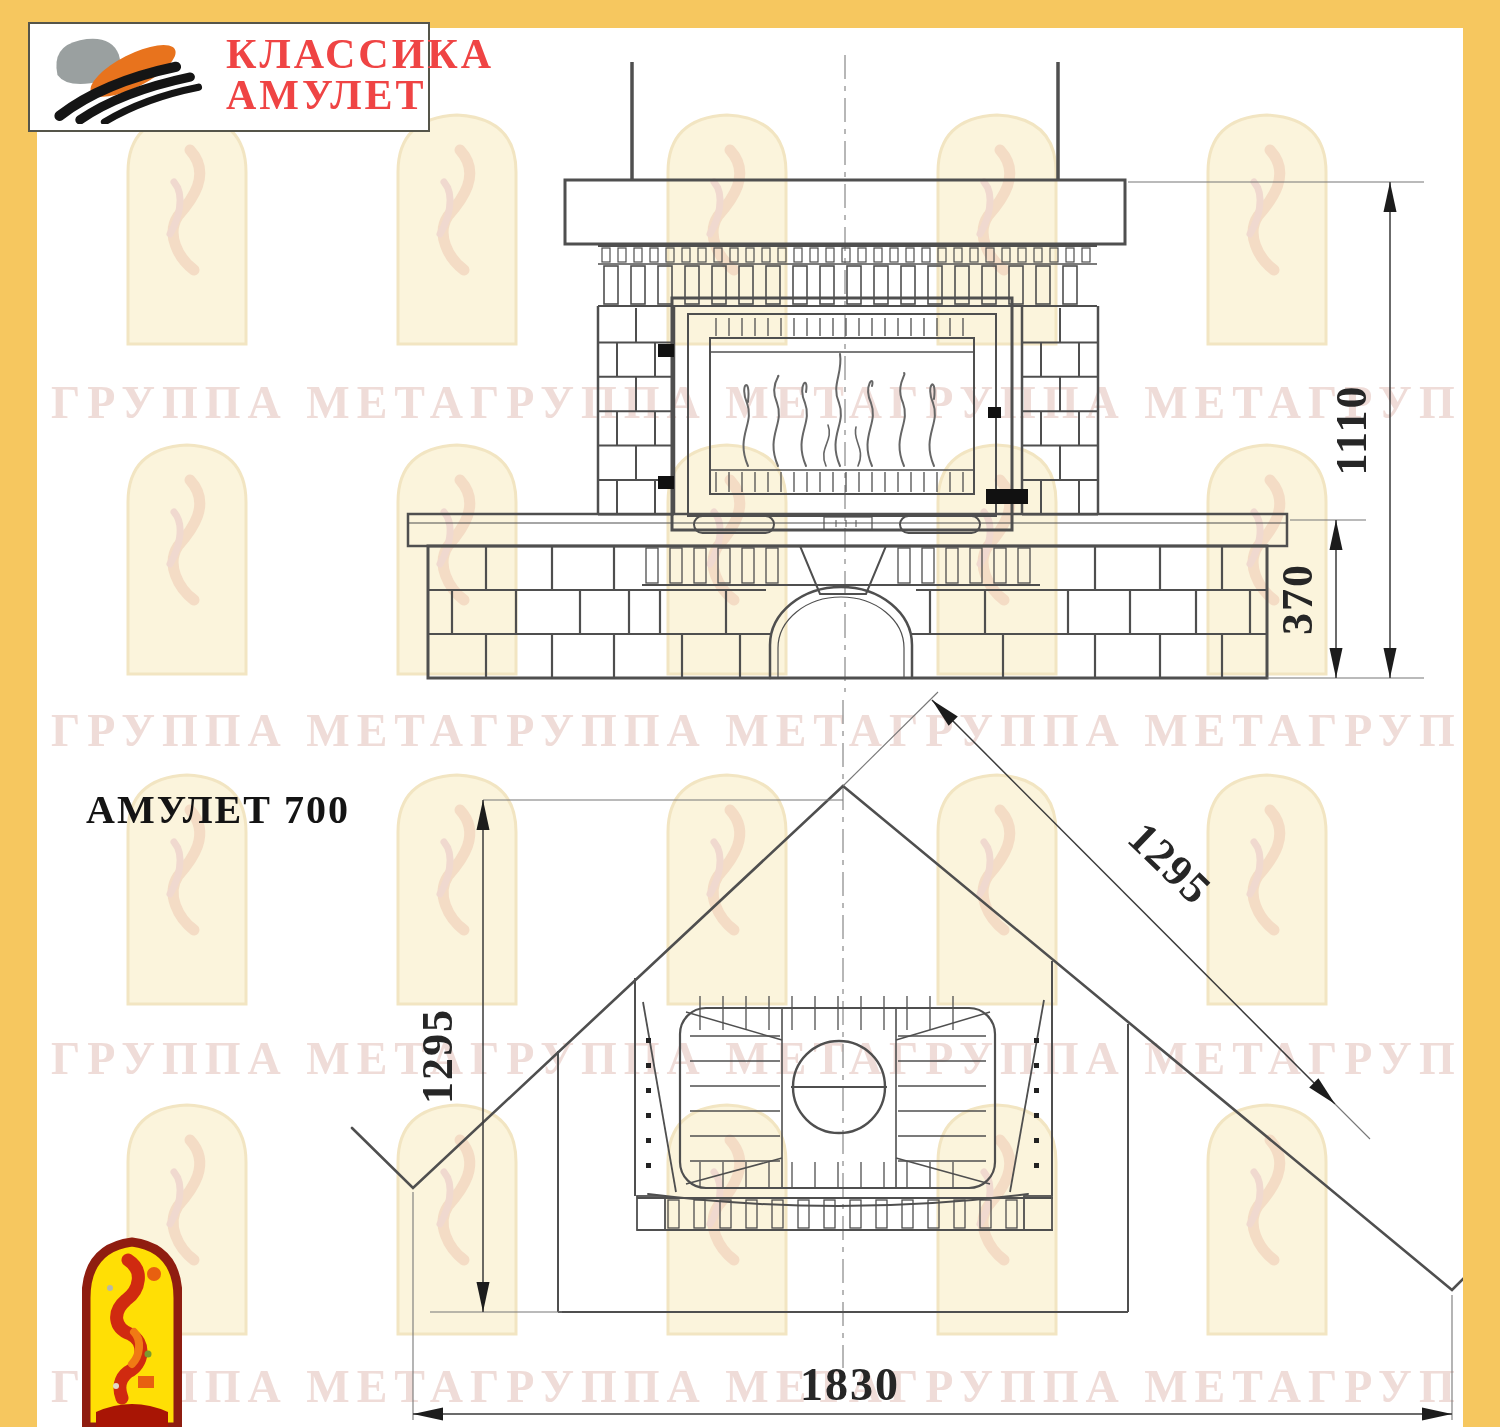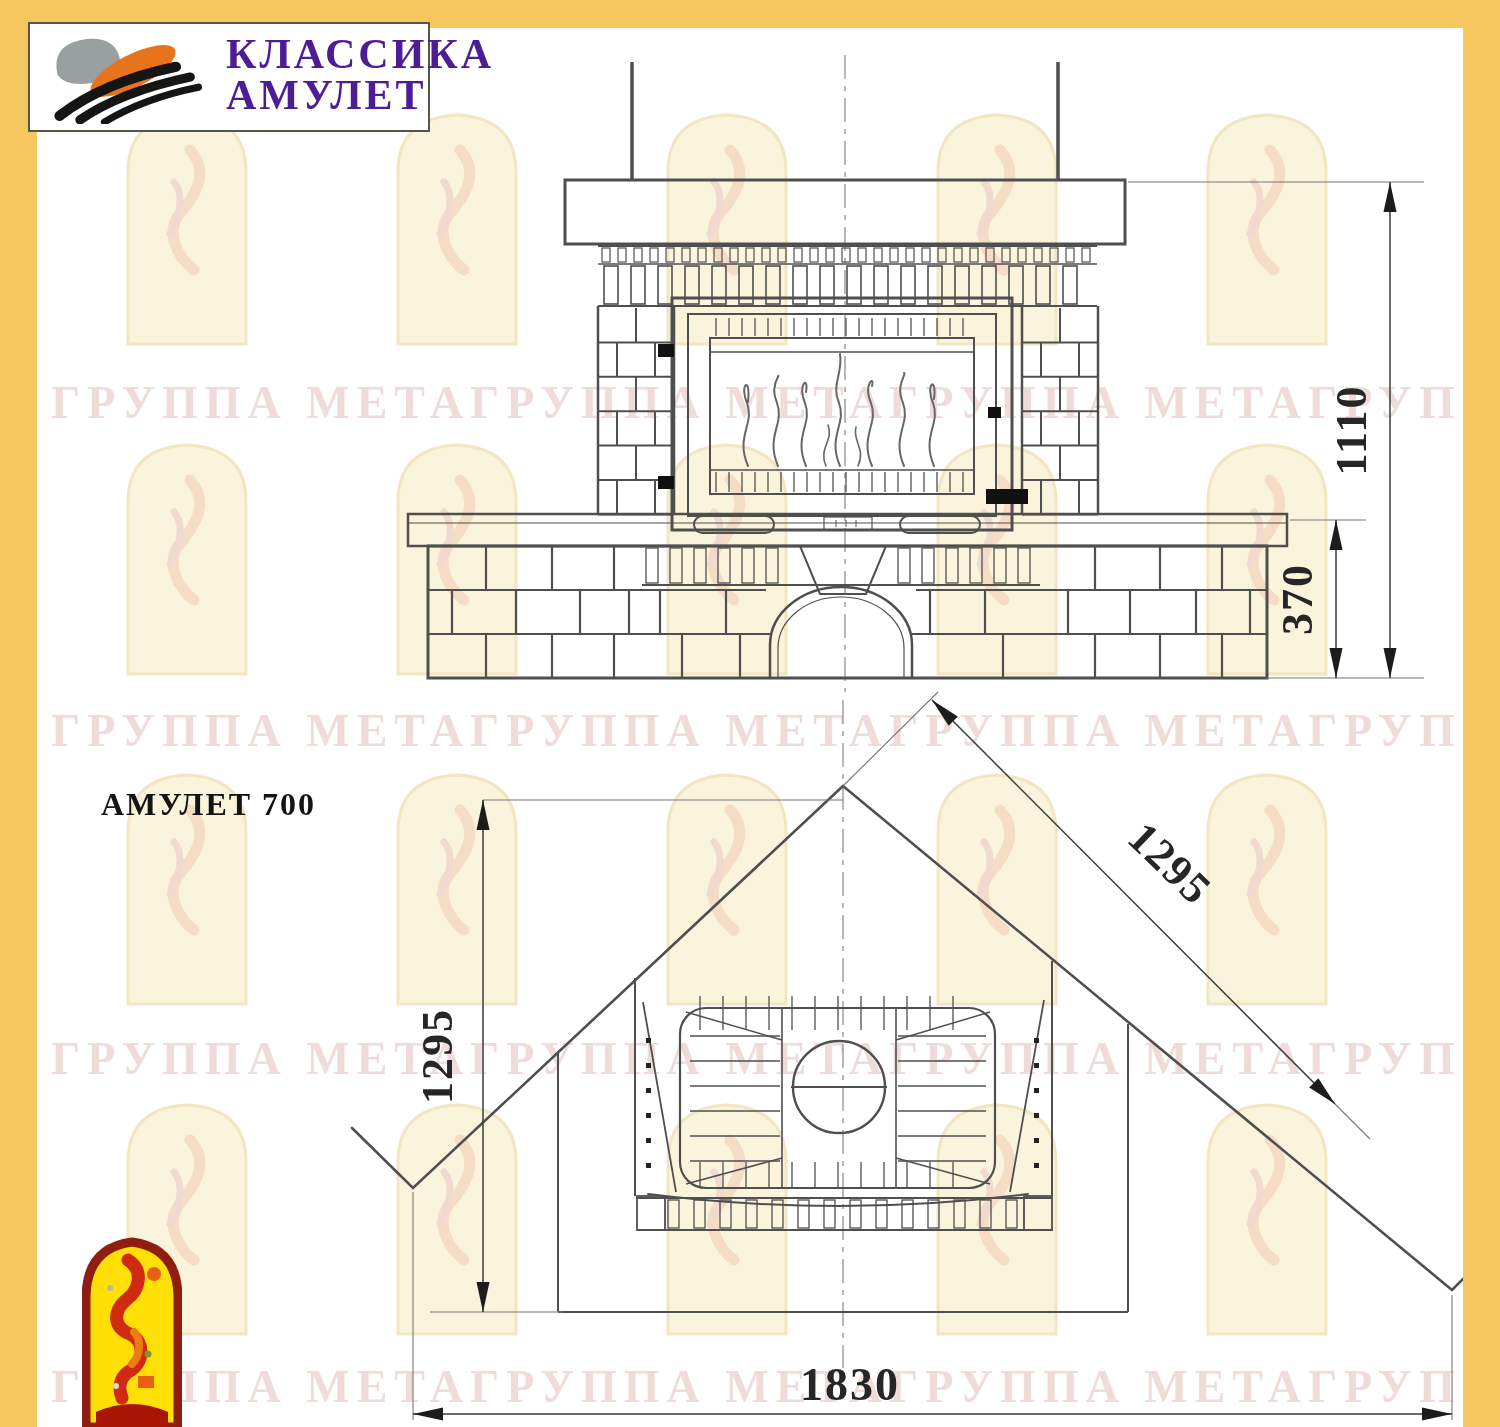--- a/index.html
+++ b/index.html
@@ -16,23 +16,23 @@
           white-space:nowrap;font-weight:bold;font-size:46px;letter-spacing:7px;
           color:rgba(216,167,157,0.40);z-index:2;}
   .main-svg{position:absolute;left:0;top:0;width:1500px;height:1427px;z-index:3;}
   text.dim{font-family:"Liberation Serif",serif;font-size:44px;fill:#262626;
            text-anchor:middle;letter-spacing:2px;font-weight:bold;}
   text.dim.big{font-size:46px;}
   .logo-box{position:absolute;left:28px;top:22px;width:398px;height:106px;background:#fff;
             border:2px solid #55554a;z-index:6;}
   .logo-gfx{position:absolute;left:10px;top:6px;width:180px;height:94px;}
   .logo-text{position:absolute;left:196px;top:10px;font-weight:bold;font-size:42px;
-             line-height:0.98;letter-spacing:3px;color:#4c1d95;}
-  .title{position:absolute;left:86px;top:786px;font-weight:bold;font-size:32px;
-         letter-spacing:2px;color:#141414;z-index:4;margin-left:15px;}
+             line-height:0.98;letter-spacing:3px;color:#ef4444;}
+  .title{position:absolute;left:86px;top:786px;font-weight:bold;font-size:40px;
+         letter-spacing:2px;color:#141414;z-index:4;}
   .mascot{position:absolute;left:82px;top:1236px;width:100px;height:191px;z-index:4;}
 </style>
 </head>
 <body>
 
 <div class="stage">
 
   <div class="paper">
     <svg class="wm-arches" id="wm-arches">
         <path d="M128,344 L128,172 Q128,118 187,115 Q246,118 246,172 L246,344 Z" fill="#FBF4DC" stroke="#F2E5C2" stroke-width="3" stroke-linecap="round"></path>

